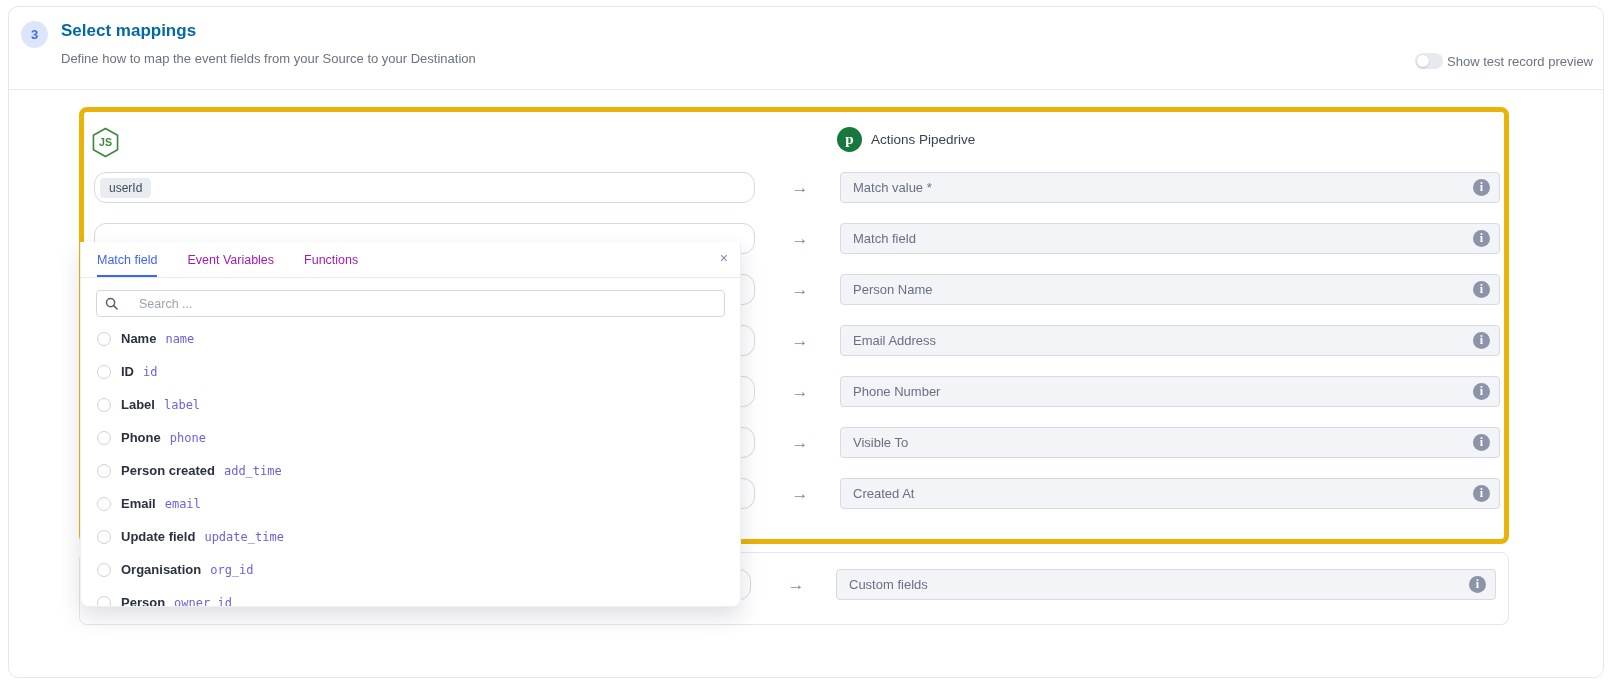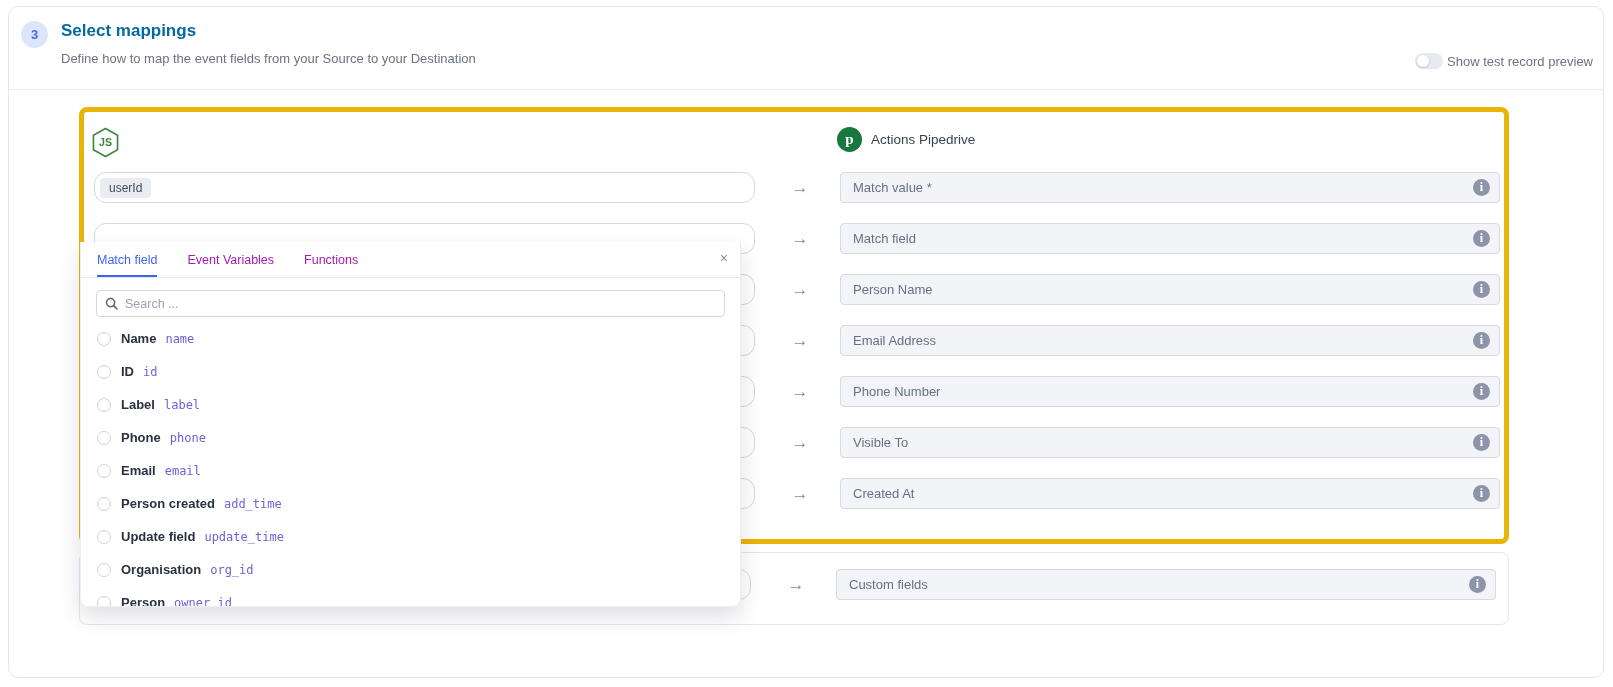--- a/index.html
+++ b/index.html
@@ -53,21 +53,21 @@
   
   .dropdown { position:absolute; left:80px; top:242px; width:661px; height:365px; background:#fff;
     border:1px solid #eceef2; border-top:none; border-radius:0 0 8px 8px;
     box-shadow:0 10px 22px rgba(25,35,65,.14); overflow:hidden; z-index:20; }
   .tabs { display:flex; gap:30px; padding:0 16px; height:36px; border-bottom:1px solid #e8eaee; position:relative; }
   .tab { font-size:12.5px; color:#a21caf; padding-top:11px; cursor:pointer; height:100%; }
   .tab.active { color:#3c64f4; box-shadow:inset 0 -2px 0 #3c64f4; }
   .close-x { position:absolute; right:12px; top:9px; font-size:14px; color:#828ba8; cursor:pointer; line-height:1; }
   .searchbar { margin:12px 15px 0; height:27px; border:1px solid #d4d8df; border-radius:4px;
     display:flex; align-items:center; padding:0 8px; }
-  .searchbar input { border:none; outline:none; flex:1; margin-left:7px; font-size:12.5px;
+  .searchbar input { border:none; outline:none; flex:1; margin-left:21px; font-size:12.5px;
     font-family:"Liberation Sans", sans-serif; color:#39424f; background:transparent; }
   .searchbar input::placeholder { color:#9ba3b2; }
   .opt-list { margin-top:5px; }
   .opt { height:33px; display:flex; align-items:center; padding:0 16px; cursor:pointer; }
   .radio { width:14px; height:14px; border:1.5px solid #cdd2da; border-radius:50%; margin-right:10px; flex:none; }
   .opt-label { font-size:13px; font-weight:600; color:#2a3240; }
   .opt-code { font-family:"DejaVu Sans Mono", monospace; font-size:12px; color:#7160d8; margin-left:9px; }
 </style>
 </head>
 <body>
@@ -191,30 +191,30 @@
         <span class="opt-label">Label</span>
         <span class="opt-code">label</span>
       </div>
       <div class="opt">
         <span class="radio"></span>
         <span class="opt-label">Phone</span>
         <span class="opt-code">phone</span>
       </div>
       <div class="opt">
         <span class="radio"></span>
+        <span class="opt-label">Person created</span>
+        <span class="opt-code">add_time</span>
+      </div>
+      <div class="opt">
+        <span class="radio"></span>
         <span class="opt-label">Email</span>
         <span class="opt-code">email</span>
       </div>
       <div class="opt">
         <span class="radio"></span>
-        <span class="opt-label">Person created</span>
-        <span class="opt-code">add_time</span>
-      </div>
-      <div class="opt">
-        <span class="radio"></span>
         <span class="opt-label">Update field</span>
         <span class="opt-code">update_time</span>
       </div>
       <div class="opt">
         <span class="radio"></span>
         <span class="opt-label">Organisation</span>
         <span class="opt-code">org_id</span>
       </div>
       <div class="opt">
         <span class="radio"></span>

